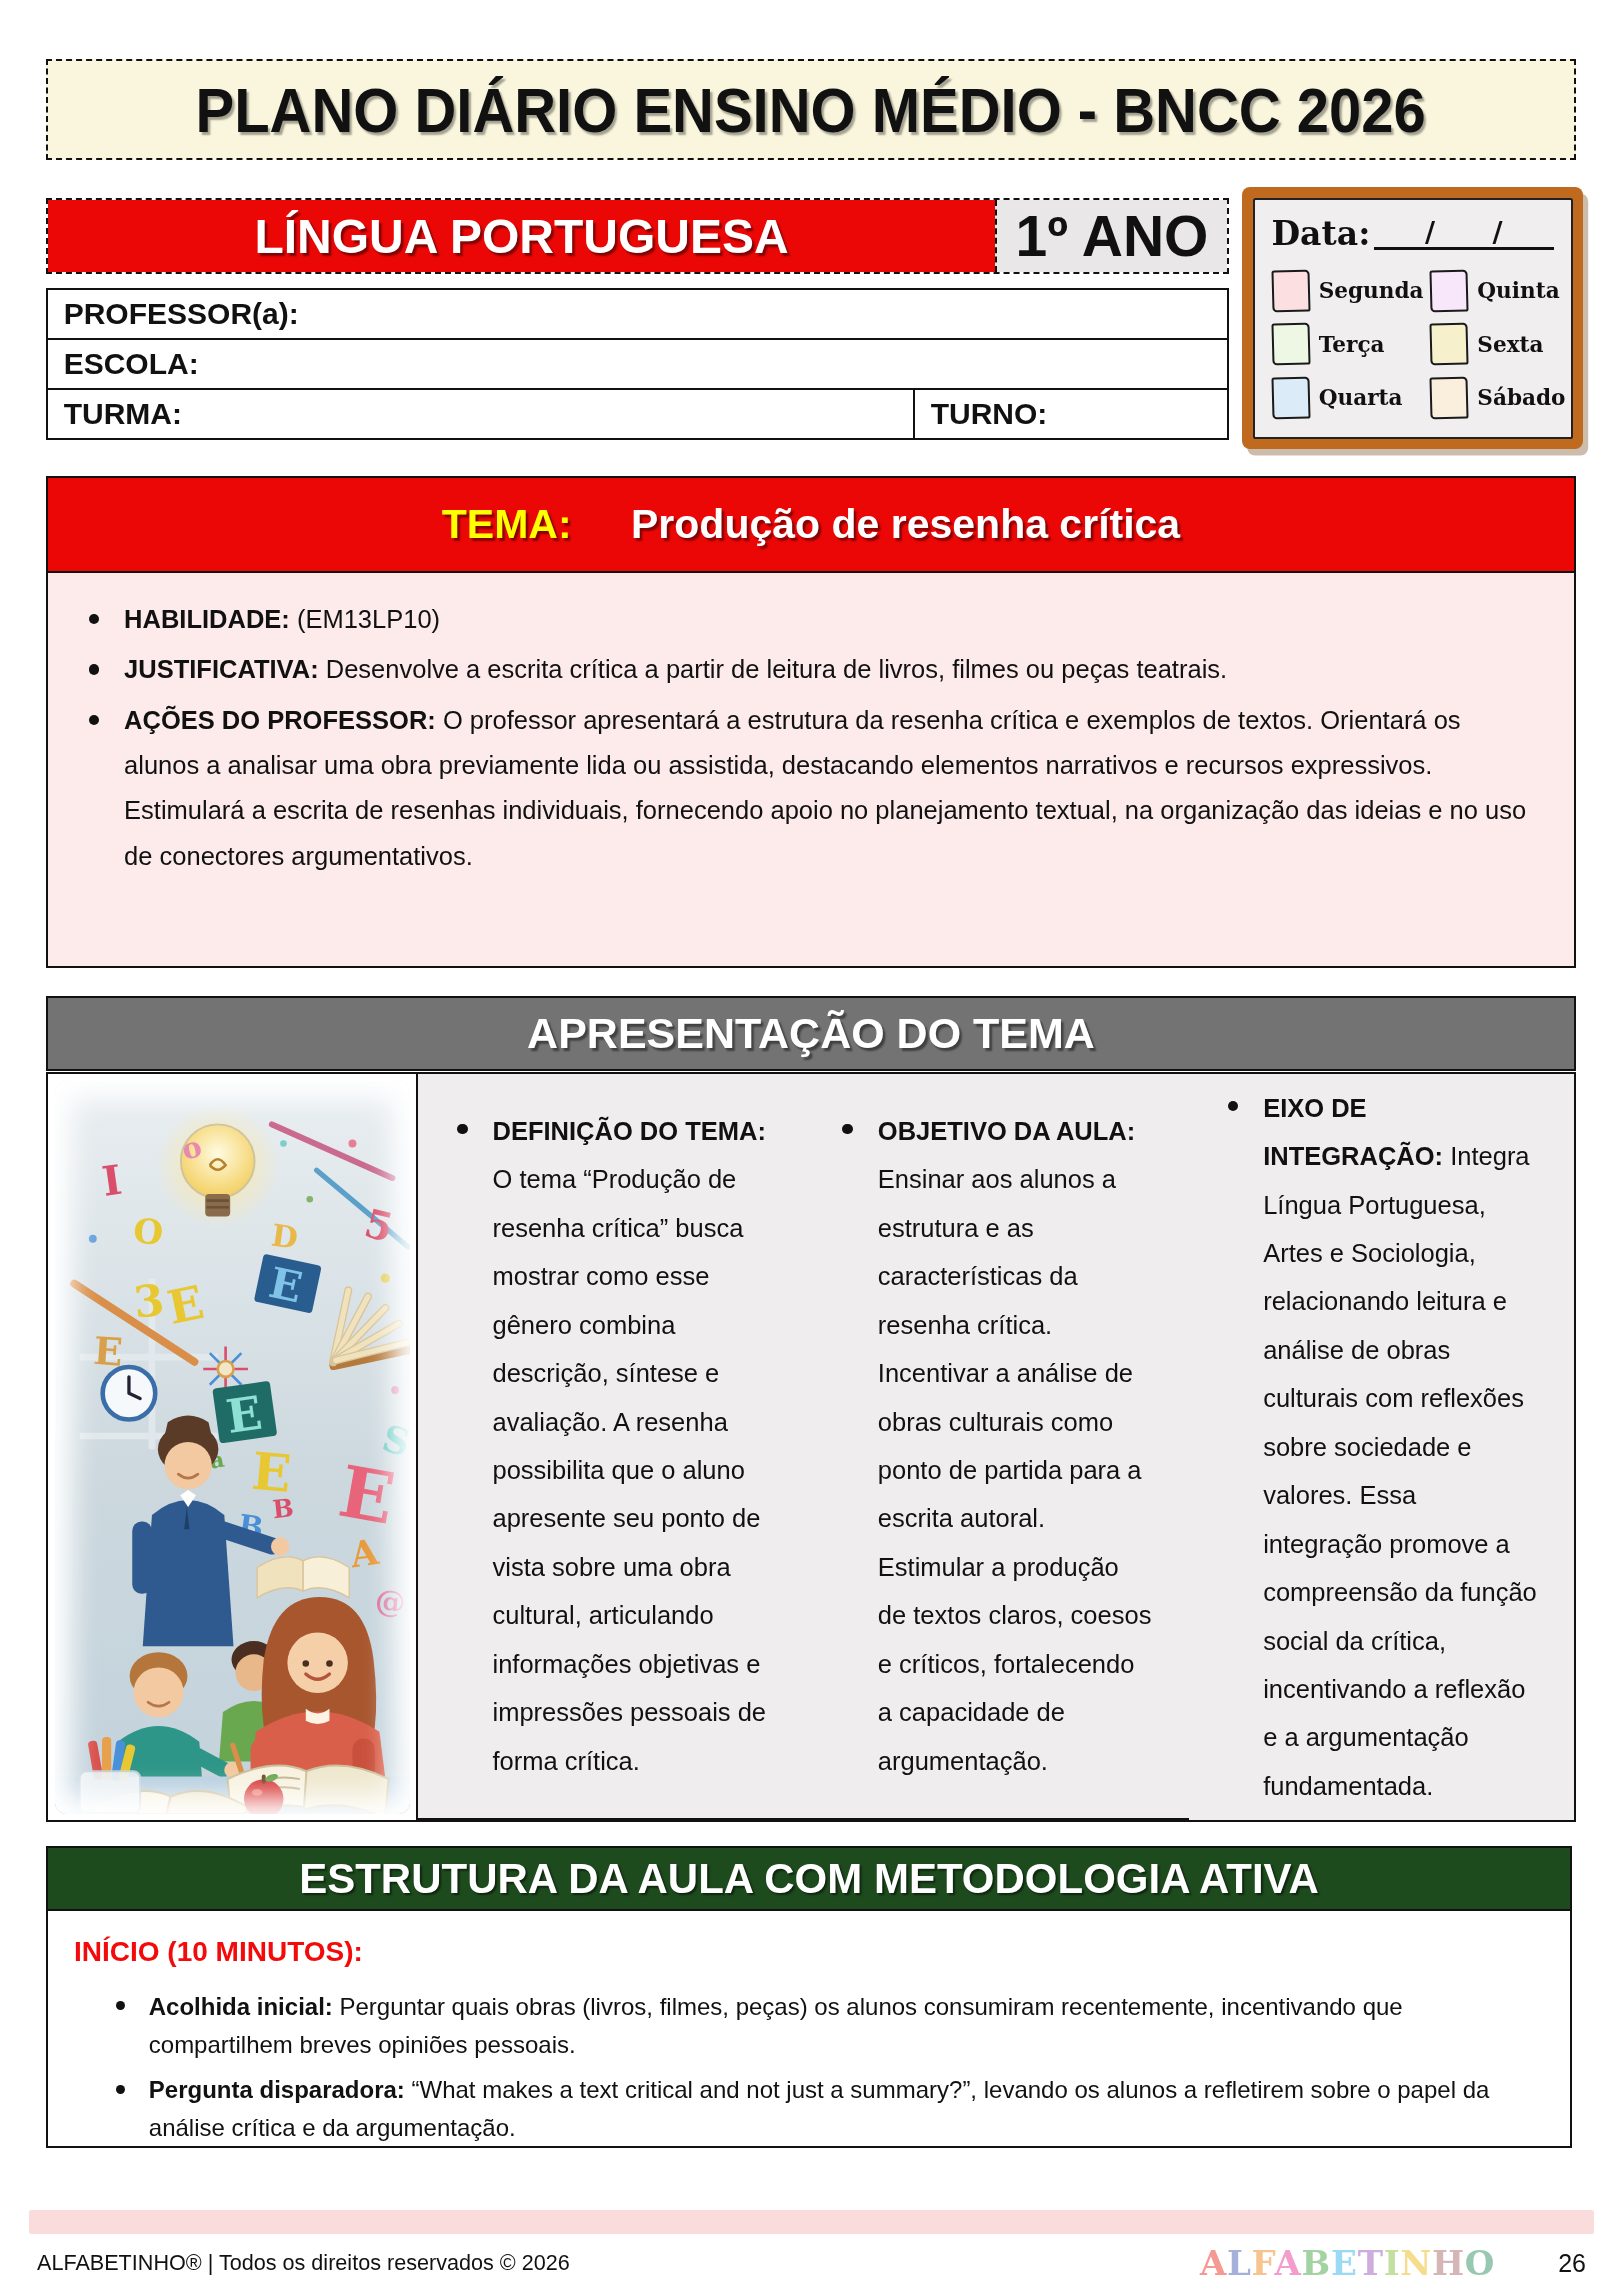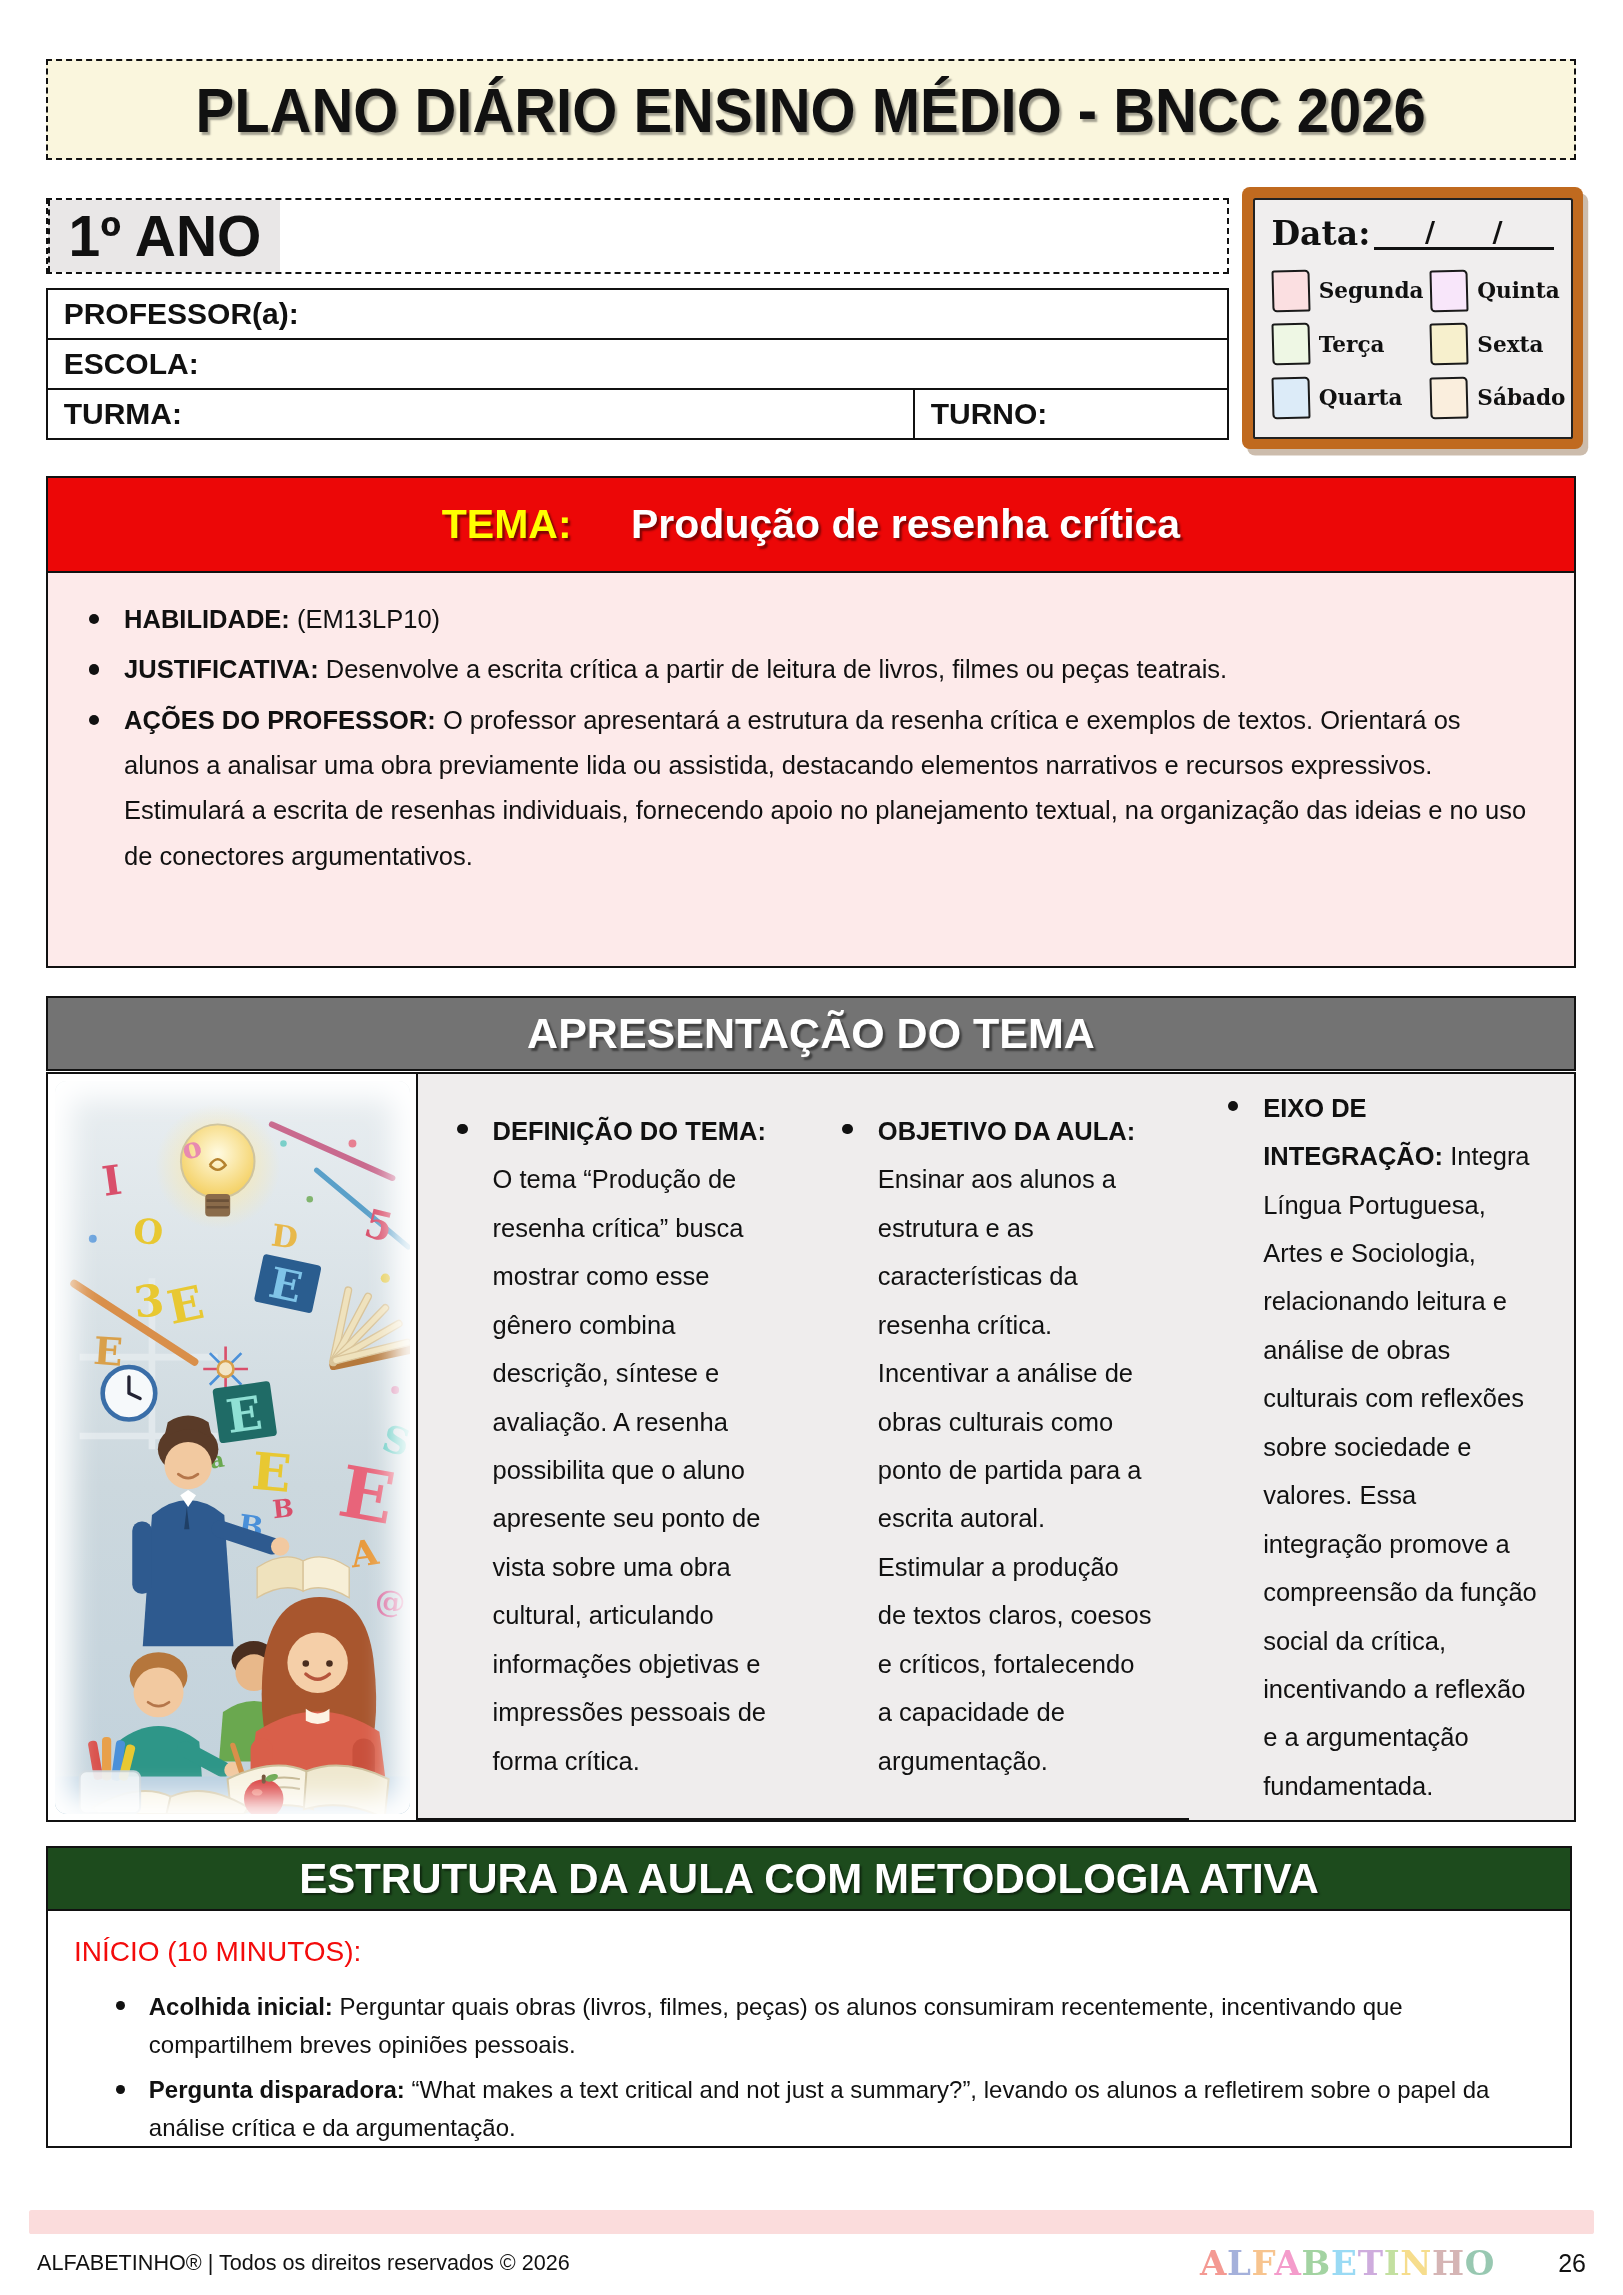--- a/index.html
+++ b/index.html
@@ -78,21 +78,21 @@
     padding:13px 37px 13px 22px;box-sizing:border-box;}
   .ap-row:last-child{border-bottom:none;}
   .ap-row .btext{line-height:1.9;}
 
   
   .estrutura-box{position:absolute;left:46px;top:1846px;width:1526px;height:302px;
     border:2.6px solid #111;background:#fff;box-sizing:border-box;}
   .green-banner{height:61px;background:#1d4b1d;border-bottom:2px solid #111;
     display:flex;align-items:center;justify-content:center;color:#fff;
     font-size:42px;font-weight:700;text-shadow:2px 2px 2px rgba(0,0,0,.5);}
-  .inicio{color:#f30b0b;font-weight:400;font-size:28px;margin:25px 0 19.6px 26px;}
+  .inicio{color:#f30b0b;font-weight:700;font-size:28px;margin:25px 0 19.6px 26px;}
   .e-bullet{display:flex;margin:0 39px 7.9px 68px;}
   .e-dot{width:9.2px;height:9.2px;border-radius:50%;background:#111;flex:none;margin:13.7px 23.6px 0 0;}
   .e-text{font-size:24px;line-height:1.58;}
 
   
   .footer-bar{position:absolute;left:29px;top:2210px;width:1565px;height:23.6px;
     background:#fbdcdc;border-radius:2.6px;}
   .footer-row{position:absolute;left:37px;right:37px;top:2243px;display:flex;align-items:center;}
   .copyright{font-size:21.6px;}
   .f-spacer{flex:1;}
@@ -103,20 +103,21 @@
 </head>
 <body>
 
 <div class="page">
 
   <div class="title-banner">
     <div class="title-text">PLANO DIÁRIO ENSINO MÉDIO - BNCC 2026</div>
   </div>
 
   <div class="subject-strip">
+    <div class="subject-red">LÍNGUA PORTUGUESA</div>
     <div class="grade-box">1º ANO</div>
   </div>
 
   <div class="date-board">
     <div class="date-inner">
       <div class="date-line-row">
         <span class="date-label">Data:</span>
         <span class="date-line">   /      /   </span>
       </div>
       <div class="days">

